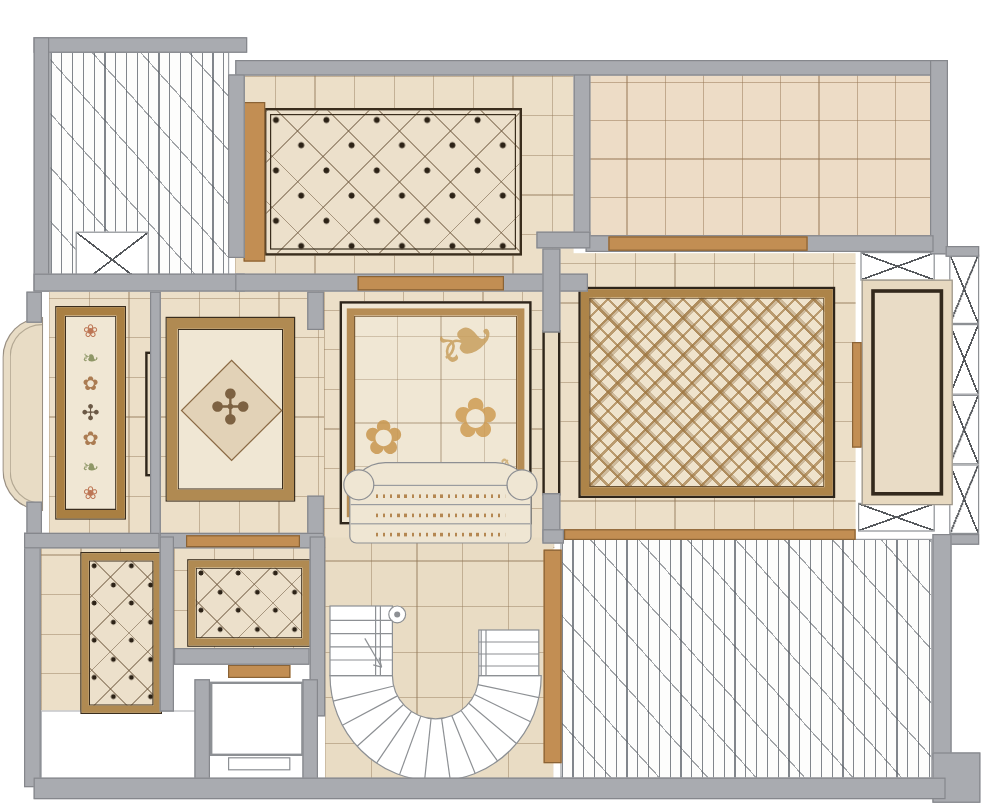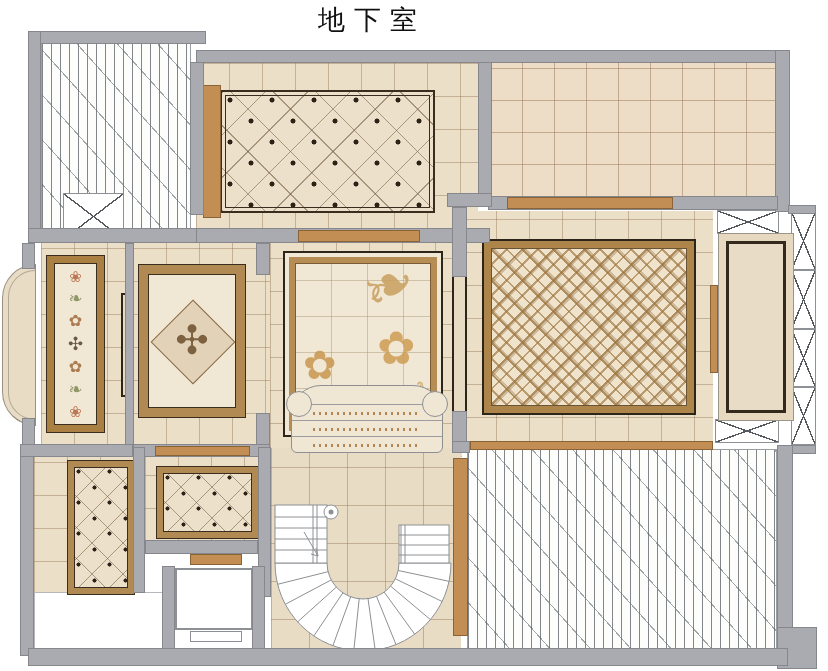--- a/index.html
+++ b/index.html
@@ -80,21 +80,20 @@
   .capsule{background:#e8dcc5;border:1px solid #998f82;border-radius:34px 0 0 34px;}
   .capsule-in{position:absolute;inset:5px 0 5px 5px;border:1px solid #b3a893;border-right:none;border-radius:28px 0 0 28px;}
   .elevator{background:#fff;border:2px solid #8d9094;}
   .elev-slot{position:absolute;left:13px;bottom:-47px;width:50px;height:9px;border:1px solid #8d9094;background:#fff;}
 </style>
 </head>
 <body>
 
 <div class="canvas">
 
-  <div class="abs title">地下室</div>
 
   <div class="abs planks" style="left:41px;top:43px;width:150px;height:188px;"></div>
   <div class="abs tiles" style="left:196px;top:62px;width:282px;height:167px;"></div>
   <div class="abs tiles-warm" style="left:490px;top:62px;width:288px;height:135px;"></div>
   <div class="abs tiles" style="left:41px;top:243px;width:84px;height:204px;"></div>
   <div class="abs tiles" style="left:133px;top:240px;width:137px;height:207px;"></div>
   <div class="abs tiles" style="left:270px;top:243px;width:192px;height:214px;"></div>
   <div class="abs tiles" style="left:463px;top:211px;width:250px;height:240px;"></div>
   <div class="abs tiles" style="left:34px;top:447px;width:99px;height:148px;"></div>
   <div class="abs tiles" style="left:145px;top:447px;width:113px;height:95px;"></div>

